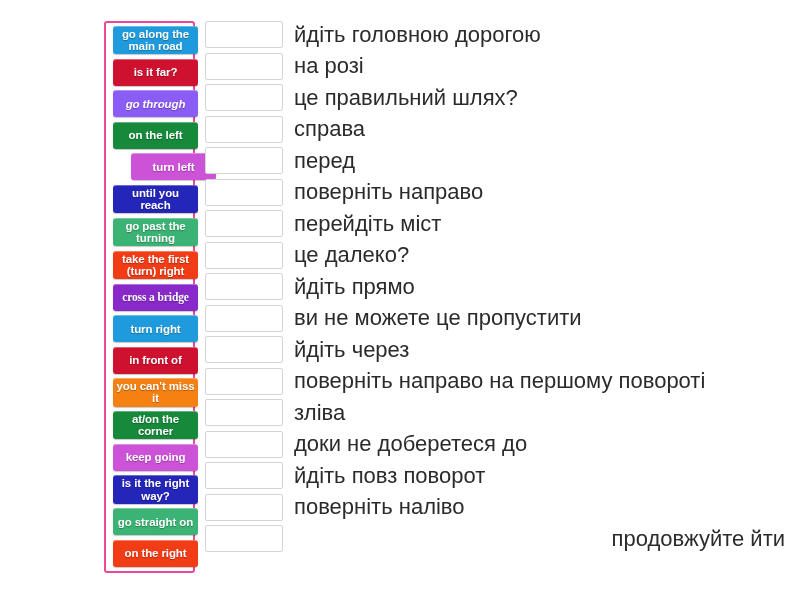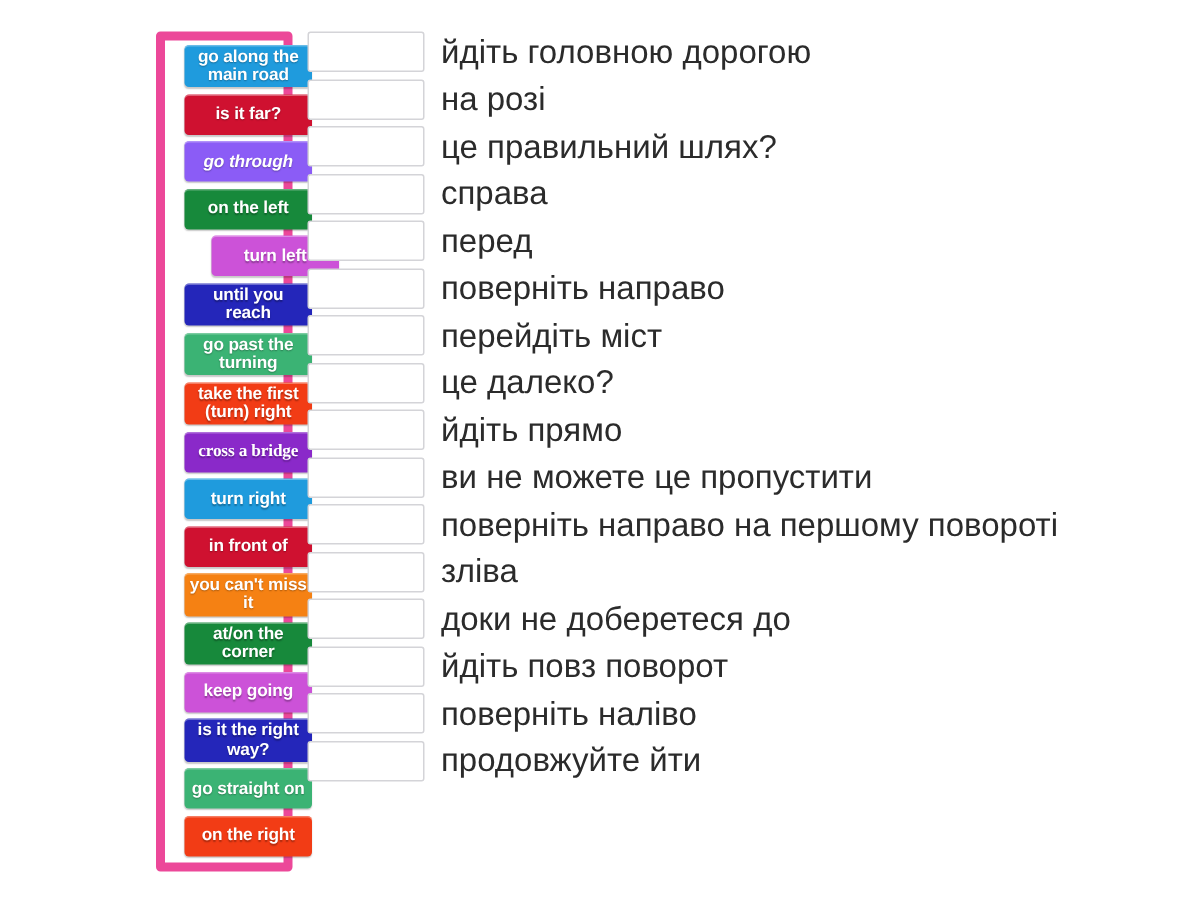--- a/index.html
+++ b/index.html
@@ -22,23 +22,23 @@
     width: 800px;
     height: 600px;
   }
 
   
   #tiles-column {
     position: absolute;
     left: 104px;
     top: 21px;
     width: 91px;
-    padding: 3px 3px 4px 13px;
+    padding: 3px 3px 4px 7px;
     box-sizing: border-box;
-    border: 6px solid #ec4899;
+    border: 2px solid #ec4899;
     border-radius: 3px;
     background: #ffffff;
   }
 
   .tile {
     position: relative;
     box-sizing: border-box;
     width: 85px;
     min-height: 27px;
     margin-bottom: 4.5px;
@@ -74,21 +74,21 @@
     top: 21px;
     width: 580px;
   }
 
   .answer-row {
     height: 27px;
     margin-bottom: 4.5px;
     display: flex;
     align-items: center;
   }
-  .answer-row:last-child { margin-bottom: 4px; }
+  .answer-row:last-child { margin-bottom: 4px; justify-content: space-between; }
 
   .dropzone {
     box-sizing: border-box;
     width: 78px;
     height: 27px;
     border: 1px solid #d4d4d8;
     border-radius: 2px;
     background: #ffffff;
     flex: 0 0 auto;
   }
@@ -197,20 +197,24 @@
       <div class="answer-row">
         <div class="dropzone" style="border-color: rgb(212, 212, 216);"></div>
         <div class="answer-text">йдіть прямо</div>
       </div>
       <div class="answer-row">
         <div class="dropzone" style="border-color: rgb(212, 212, 216);"></div>
         <div class="answer-text">ви не можете це пропустити</div>
       </div>
       <div class="answer-row">
         <div class="dropzone" style="border-color: rgb(212, 212, 216);"></div>
+        <div class="answer-text">йдіть через</div>
+      </div>
+      <div class="answer-row">
+        <div class="dropzone" style="border-color: rgb(212, 212, 216);"></div>
         <div class="answer-text">поверніть направо на першому повороті</div>
       </div>
       <div class="answer-row">
         <div class="dropzone" style="border-color: rgb(212, 212, 216);"></div>
         <div class="answer-text">зліва</div>
       </div>
       <div class="answer-row">
         <div class="dropzone" style="border-color: rgb(212, 212, 216);"></div>
         <div class="answer-text">доки не доберетеся до</div>
       </div>

